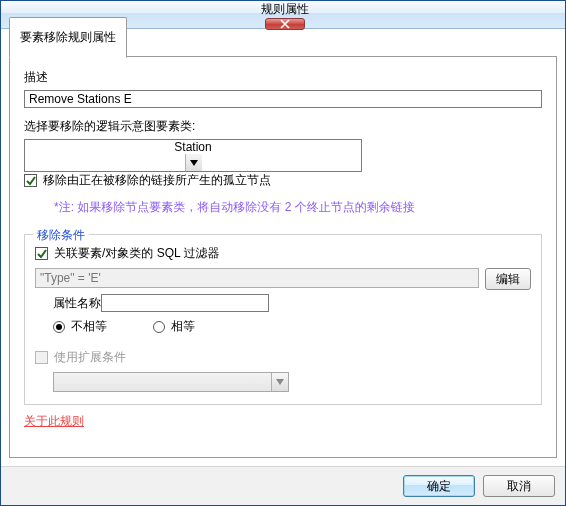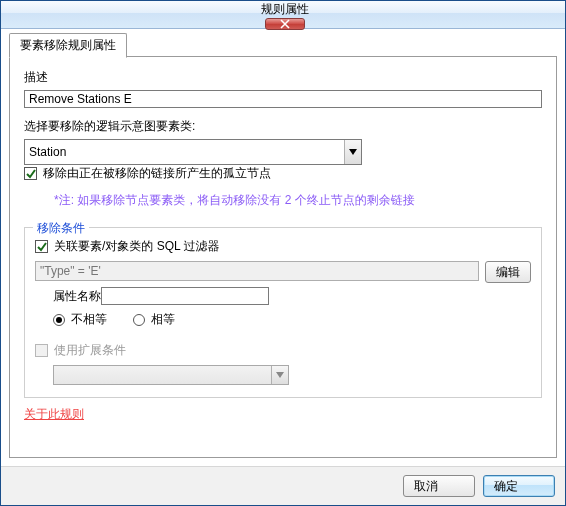--- a/index.html
+++ b/index.html
@@ -49,21 +49,21 @@
   .tabstrip {
     display: flex;
     align-items: flex-end;
     height: 22px;
     position: relative;
   }
   .tab {
     border: 1px solid #9b9b9b;
     border-bottom: 1px solid #fff;
     background: #fff;
-    padding: 3px 10px;
+    padding: 11px 10px;
     border-radius: 2px 2px 0 0;
     position: relative;
     top: 1px;
     z-index: 2;
     cursor: pointer;
   }
   .tabline {
     position: absolute;
     left: 0; right: 0; bottom: 0;
     border-bottom: 1px solid #9b9b9b;
@@ -83,25 +83,26 @@
     width: 100%;
     border: 1px solid #7a7a7a;
     background: #fff;
     height: 18px;
     padding: 1px 4px;
     font-family: inherit;
     font-size: 12px;
   }
   .selectwrap {
     width: 338px;
-    height: 26px;
+    height: 33px;
     border: 1px solid #7a7a7a;
     background: #fff;
     display: flex;
     align-items: center;
+    flex-direction: column;
   }
   .selectwrap .selval { flex: 1; padding: 0 4px; }
   .selbtn {
     width: 17px; height: 100%;
     border-left: 1px solid #b0b0b0;
     background: linear-gradient(to bottom, #f6f6f6, #dedede);
     display: flex; align-items: center; justify-content: center;
     cursor: pointer;
   }
   .selbtn svg { width: 8px; height: 6px; }
@@ -145,28 +146,28 @@
   }
   .btn {
     border: 1px solid #8a8a8a;
     background: linear-gradient(to bottom, #fdfdfd, #e6e6e6);
     border-radius: 3px;
     padding: 2px 10px;
     min-width: 46px;
     height: 22px;
     font-family: inherit; font-size: 12px;
     cursor: pointer;
-    text-align: left;
+    text-align: center;
   }
   .btn.default {
     border: 1px solid #3c7fb1;
     background: linear-gradient(to bottom, #f4fbff 0%, #e1f2fd 45%, #bfe3fb 46%, #d4ecfb 100%);
     box-shadow: 0 0 0 1px #a7d9f5 inset;
   }
-  .radio-row { display: flex; align-items: center; gap: 26px; margin-top: 6px; padding-left: 18px; }
+  .radio-row { display: flex; align-items: center; gap: 46px; margin-top: 6px; padding-left: 18px; }
   .radio {
     width: 12px; height: 12px; border: 1px solid #555; border-radius: 50%;
     display: inline-flex; align-items: center; justify-content: center;
     cursor: pointer;
   }
   .radio .dot { width: 6px; height: 6px; background: #000; border-radius: 50%; display: none; }
   .radio.selected .dot { display: block; }
   .disabled-text { color: #9a9a9a; }
   .extend-combo {
     width: 236px; height: 20px;
@@ -286,16 +287,16 @@
               </svg>
           </div>
         </div>
       </div>
 
       <a class="link">关于此规则</a>
     </div>
   </div>
 
   <div class="footer">
+    <button class="btn default">确定</button>
     <button class="btn">取消</button>
-    <button class="btn default">确定</button>
   </div>
 </div>
 
 </body></html>

